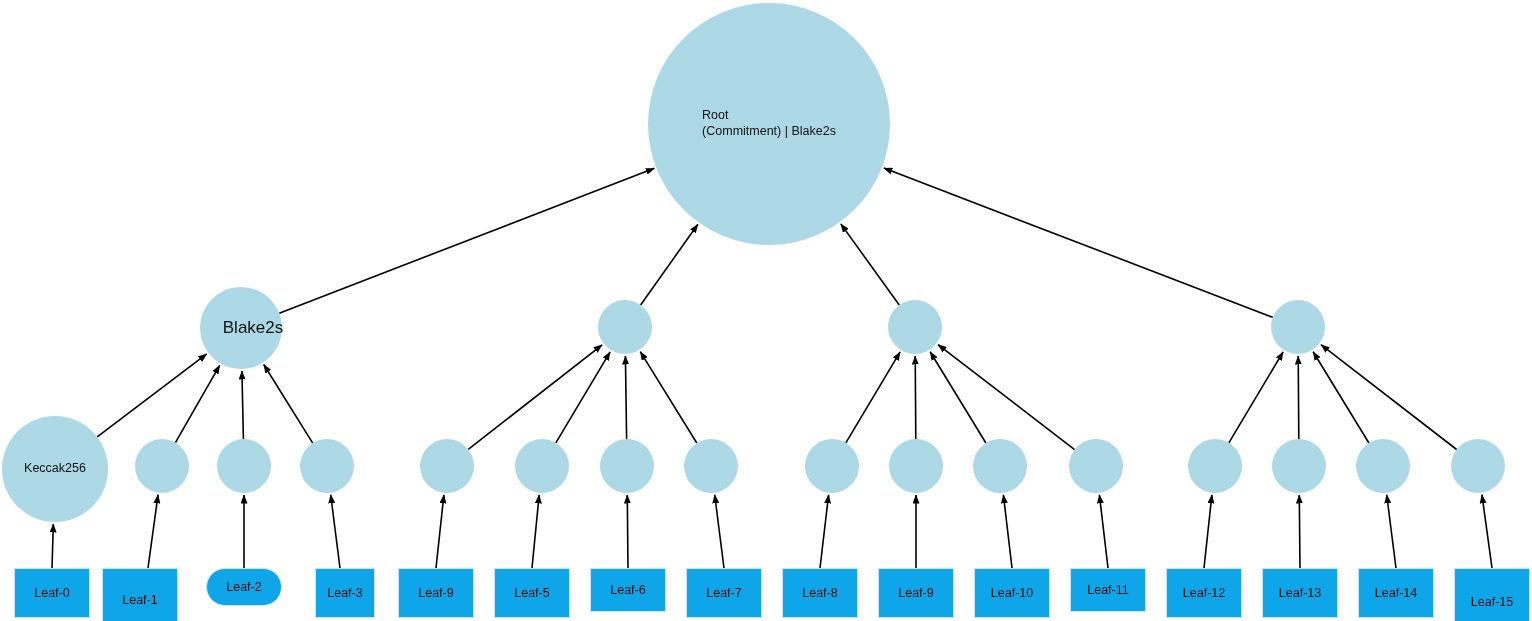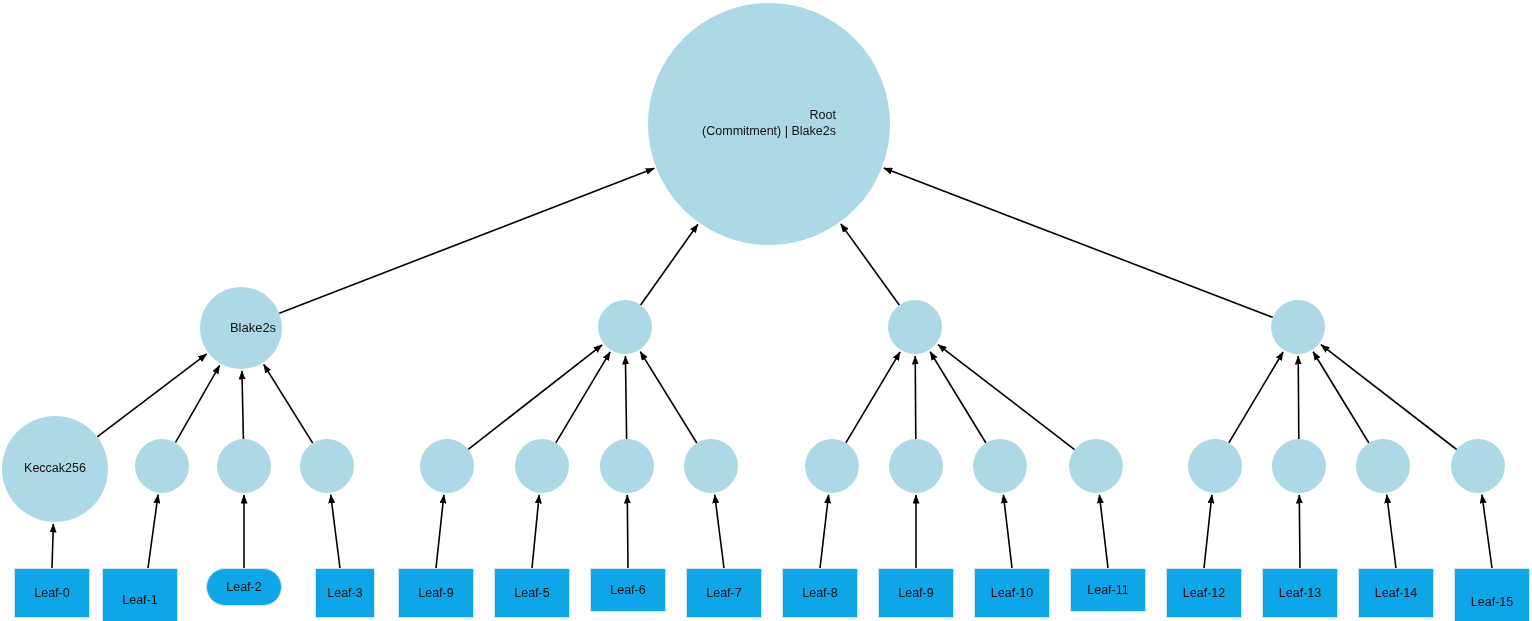--- a/index.html
+++ b/index.html
@@ -24,33 +24,33 @@
     width: 1532px;
     height: 621px;
   }
   .node-circle {
     position: absolute;
     border-radius: 50%;
     background: #ADD8E6;
     display: flex;
     align-items: center;
     justify-content: center;
-    text-align: right;
+    text-align: left;
     color: #111111;
     box-sizing: border-box;
     z-index: 2;
   }
   .node-label {
     line-height: 1.25;
     white-space: pre;
     pointer-events: none;
   }
   .root-node .node-label { font-size: 12.5px; }
   .big-hash .node-label { font-size: 12.5px; }
-  .named-internal .node-label { font-size: 13px; padding-left: 24px; }
+  .named-internal .node-label { font-size: 17px; padding-left: 24px; }
   .leaf-rect {
     position: absolute;
     background: #0ea5e9;
     border: 1px solid #CFE6F0;
     display: flex;
     align-items: center;
     justify-content: center;
     box-sizing: border-box;
     color: #111111;
     font-size: 12.5px;

